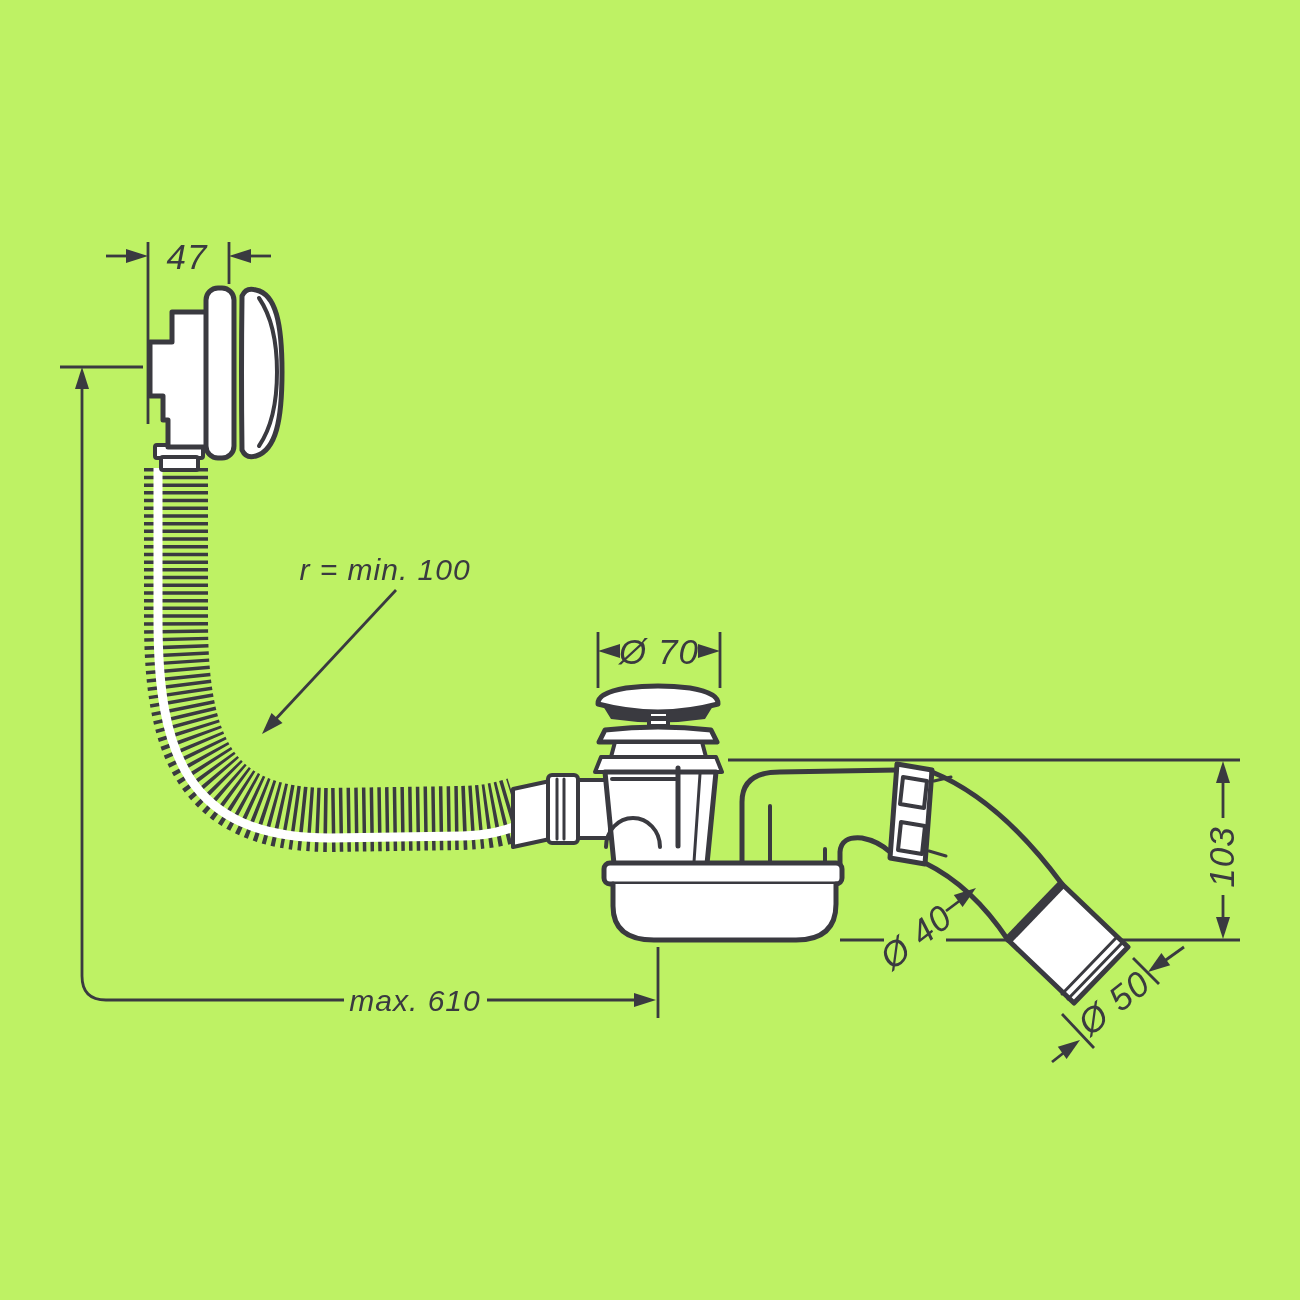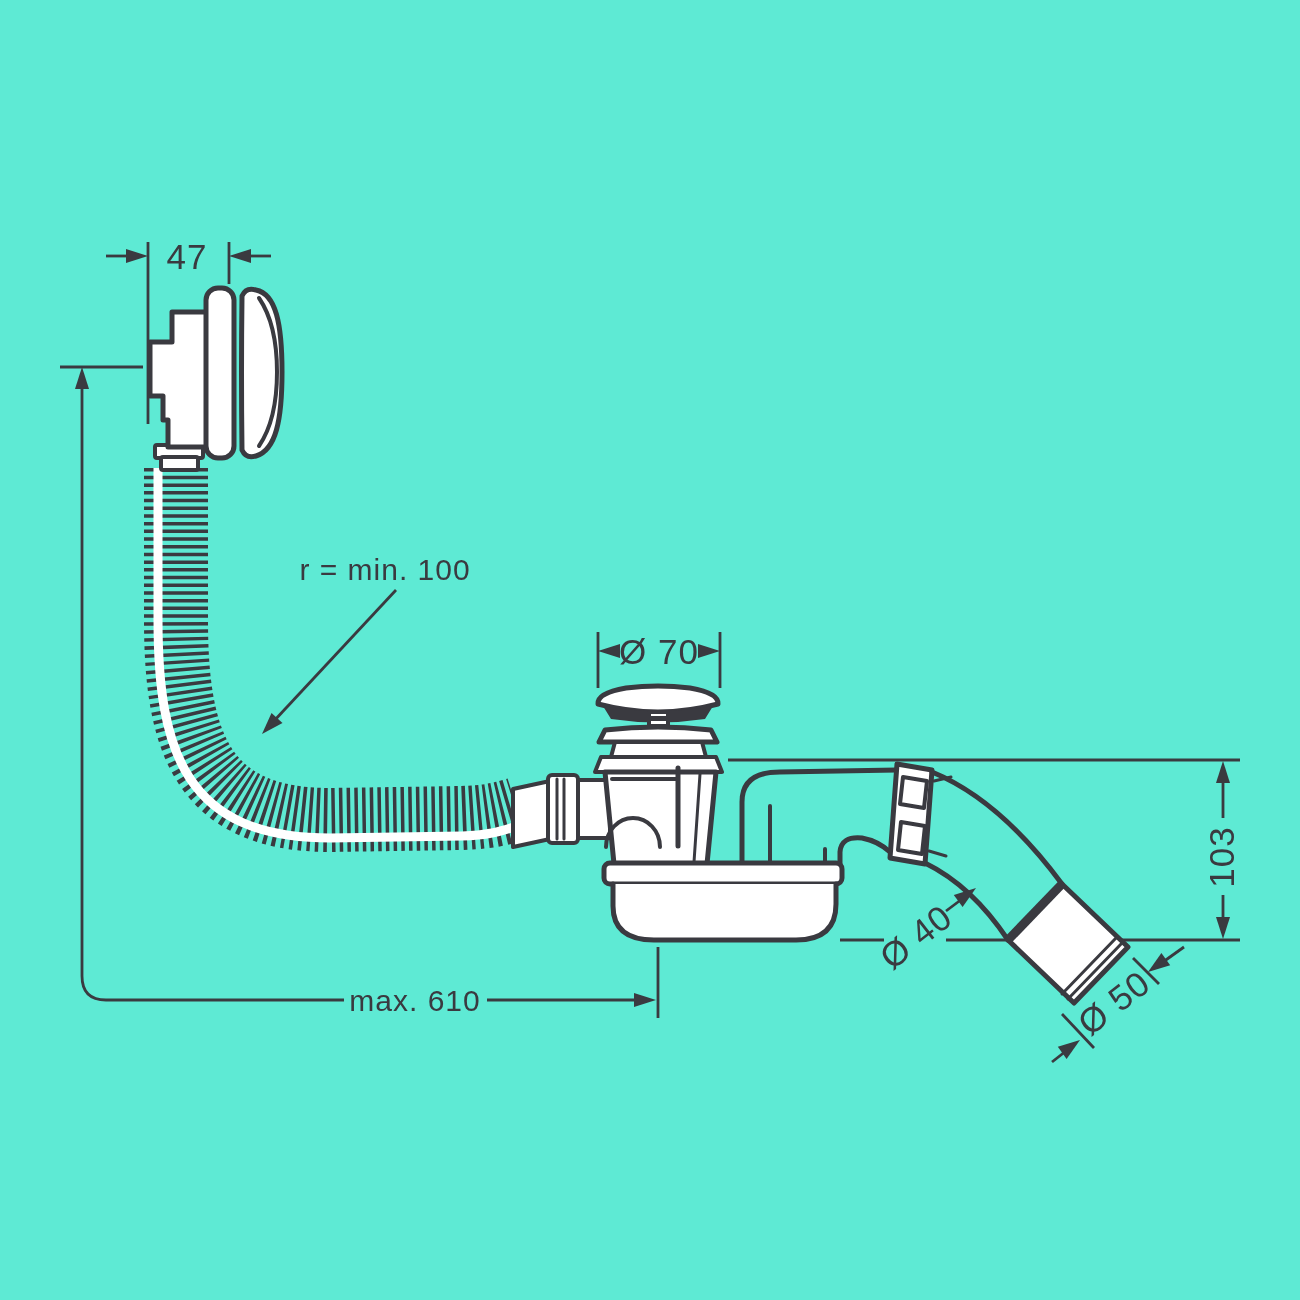--- a/index.html
+++ b/index.html
@@ -1,16 +1,16 @@
 <!DOCTYPE html>
 <html><head>
 <meta charset="utf-8">
 <style>
   html,body{margin:0;padding:0;background:#ffffff;}
-  .stage{width:1300px;height:1300px;background:#5eead4;position:relative;overflow:hidden;}
+  .stage{width:1300px;height:1300px;background:#bef264;position:relative;overflow:hidden;font-style:italic;}
   svg{display:block;}
   text{font-family:"Liberation Sans", sans-serif;fill:#3a3a40;letter-spacing:1px;}
   .t-big{font-size:35px;}
   .t-med{font-size:30px;}
   .outline{fill:#ffffff;stroke:#3a3a40;stroke-width:5;stroke-linejoin:round;stroke-linecap:round;}
   .outline4{fill:#ffffff;stroke:#3a3a40;stroke-width:4;stroke-linejoin:round;stroke-linecap:round;}
   .stroke5{fill:none;stroke:#3a3a40;stroke-width:5;stroke-linejoin:round;stroke-linecap:round;}
   .stroke4{fill:none;stroke:#3a3a40;stroke-width:4;stroke-linecap:round;}
   .stroke3{fill:none;stroke:#3a3a40;stroke-width:3;stroke-linecap:round;}
   .dim{fill:none;stroke:#3a3a40;stroke-width:2.8;stroke-linecap:butt;}

